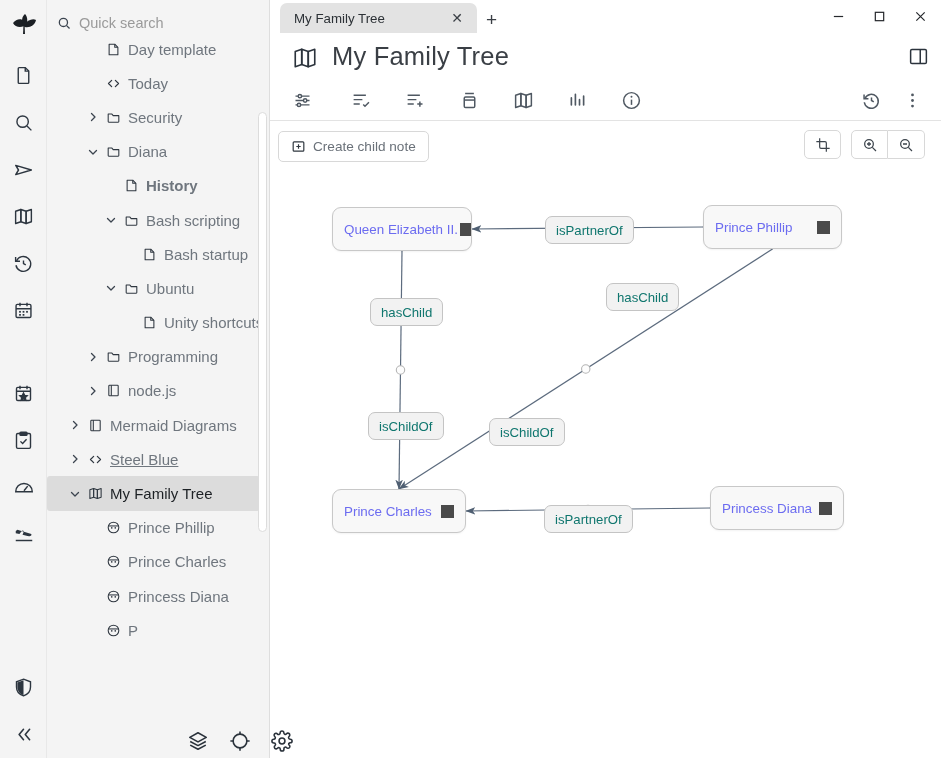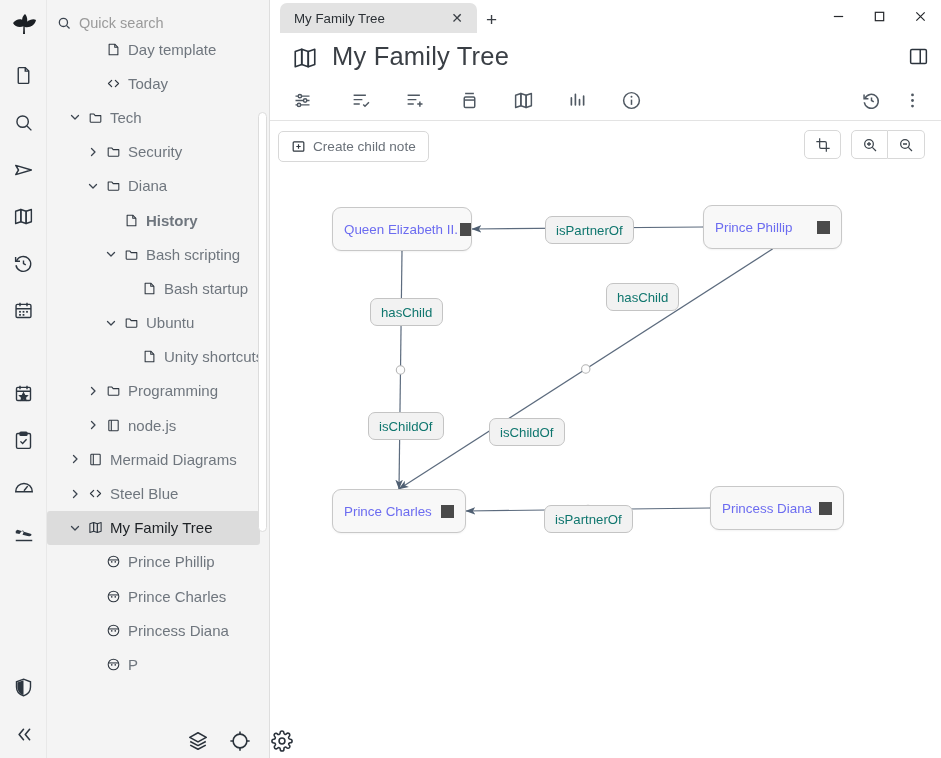--- a/index.html
+++ b/index.html
@@ -314,33 +314,20 @@
         </div>
         <div class="tree-row" style="padding-left: 36px;">
           <span class="tw"></span>
           <span class="ti">
             <svg width="15" height="15" viewBox="0 0 24 24" fill="none" stroke="#2f3740" stroke-width="2" stroke-linecap="round" stroke-linejoin="round">
               <path d="M9 7l-5 5 5 5M15 7l5 5-5 5"></path>
             </svg>
           </span>
           <span class="tl">Today</span>
         </div>
-        <div class="tree-row" style="padding-left: 18px;">
-          <span class="tw">
-            <svg width="12" height="12" viewBox="0 0 24 24" fill="none" stroke="#3b444f" stroke-width="2.6" stroke-linecap="round" stroke-linejoin="round">
-              <path d="M5 9l7 7 7-7"></path>
-            </svg>
-          </span>
-          <span class="ti">
-            <svg width="15" height="15" viewBox="0 0 24 24" fill="none" stroke="#2f3740" stroke-width="1.7" stroke-linejoin="round">
-              <path d="M3.5 6.5h6l2 2.5h9v9.5a1 1 0 0 1-1 1h-15a1 1 0 0 1-1-1z"></path>
-            </svg>
-          </span>
-          <span class="tl">Tech</span>
-        </div>
         <div class="tree-row" style="padding-left: 36px;">
           <span class="tw">
             <svg width="12" height="12" viewBox="0 0 24 24" fill="none" stroke="#3b444f" stroke-width="2.6" stroke-linecap="round" stroke-linejoin="round">
               <path d="M9 5l7 7-7 7"></path>
             </svg>
           </span>
           <span class="ti">
             <svg width="15" height="15" viewBox="0 0 24 24" fill="none" stroke="#2f3740" stroke-width="1.7" stroke-linejoin="round">
               <path d="M3.5 6.5h6l2 2.5h9v9.5a1 1 0 0 1-1 1h-15a1 1 0 0 1-1-1z"></path>
             </svg>
@@ -450,21 +437,21 @@
             </svg>
           </span>
           <span class="ti">
             <svg width="15" height="15" viewBox="0 0 24 24" fill="none" stroke="#2f3740" stroke-width="1.7">
               <rect x="4.5" y="3.5" width="15" height="17" rx="1.3"></rect>
               <path d="M8.5 3.5v17"></path>
             </svg>
           </span>
           <span class="tl">Mermaid Diagrams</span>
         </div>
-        <div class="tree-row" style="padding-left: 18px;">
+        <div class="tree-row" style="padding-left: 18px; text-decoration: underline;">
           <span class="tw">
             <svg width="12" height="12" viewBox="0 0 24 24" fill="none" stroke="#3b444f" stroke-width="2.6" stroke-linecap="round" stroke-linejoin="round">
               <path d="M9 5l7 7-7 7"></path>
             </svg>
           </span>
           <span class="ti">
             <svg width="15" height="15" viewBox="0 0 24 24" fill="none" stroke="#2f3740" stroke-width="2" stroke-linecap="round" stroke-linejoin="round">
               <path d="M9 7l-5 5 5 5M15 7l5 5-5 5"></path>
             </svg>
           </span>

